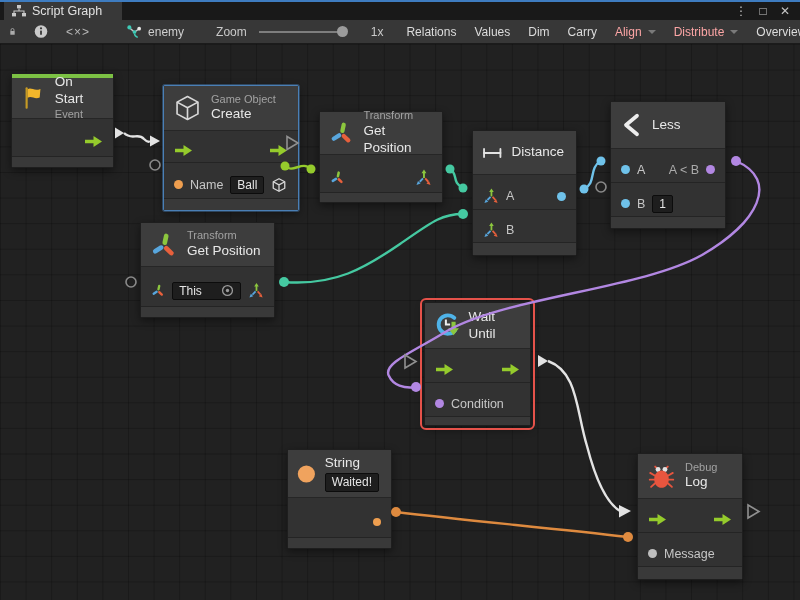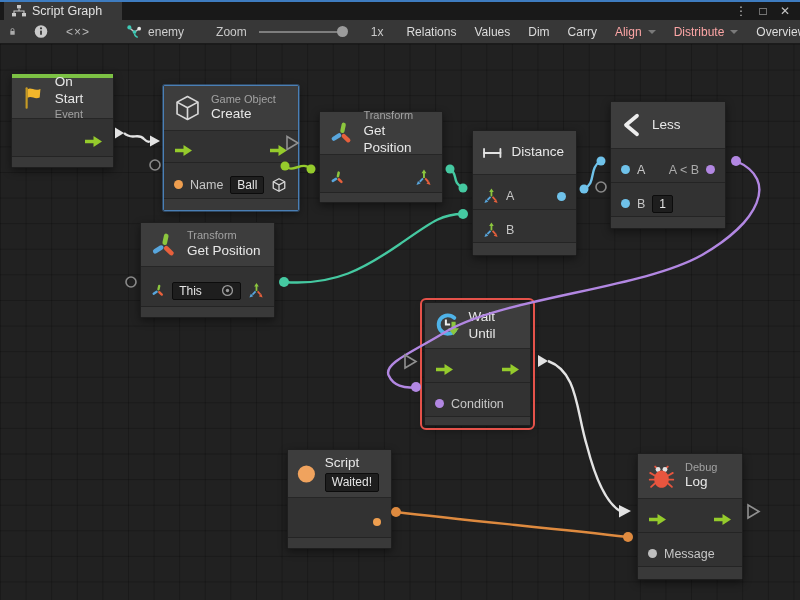--- a/index.html
+++ b/index.html
@@ -374,21 +374,21 @@
       </div>
       <div class="ftr" style="height:8px"></div>
     </div>
 
     <div class="node" style="left:287px;top:405px;width:105px">
       <div class="hdr" style="height:48px">
         <svg width="24" height="24" viewBox="0 0 24 24">
             <circle cx="12" cy="12" r="11" fill="#F0A35E"></circle>
           </svg>
         <div class="titles">
-          <span class="t-main">Script</span>
+          <span class="t-main">String</span>
           <span class="field" style="margin-top:2px">Waited!</span>
         </div>
       </div>
       <div class="row" style="height:32px">
         <span class="sp"></span>
         <span class="dot small d-orange"></span>
       </div>
       <div class="ftr" style="height:10px"></div>
     </div>
 

